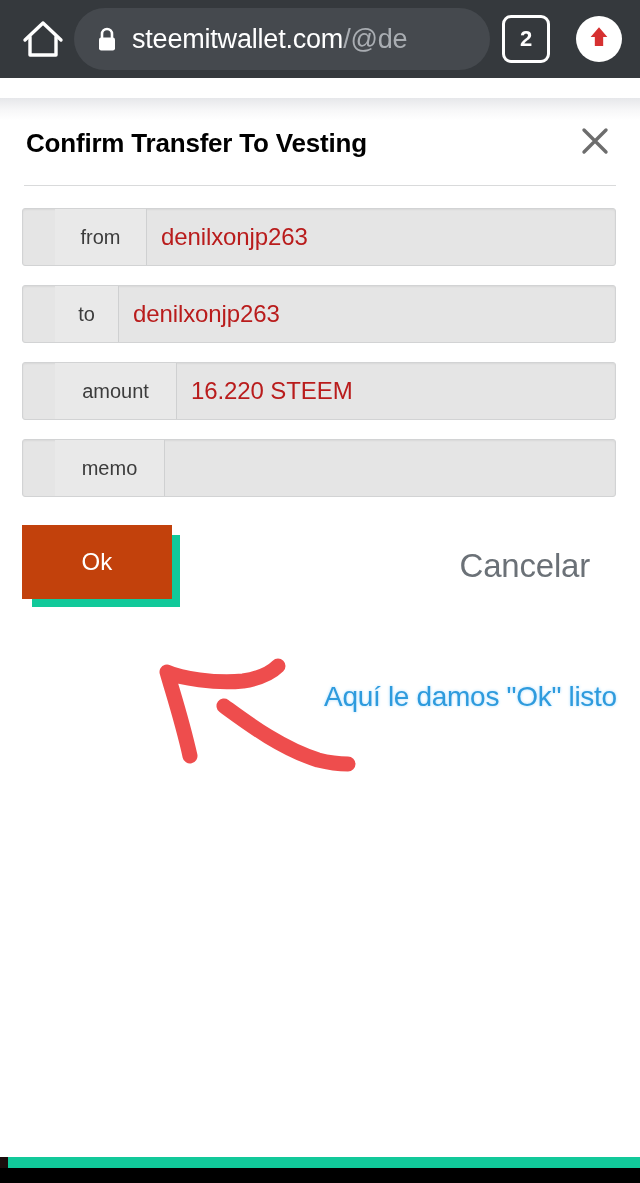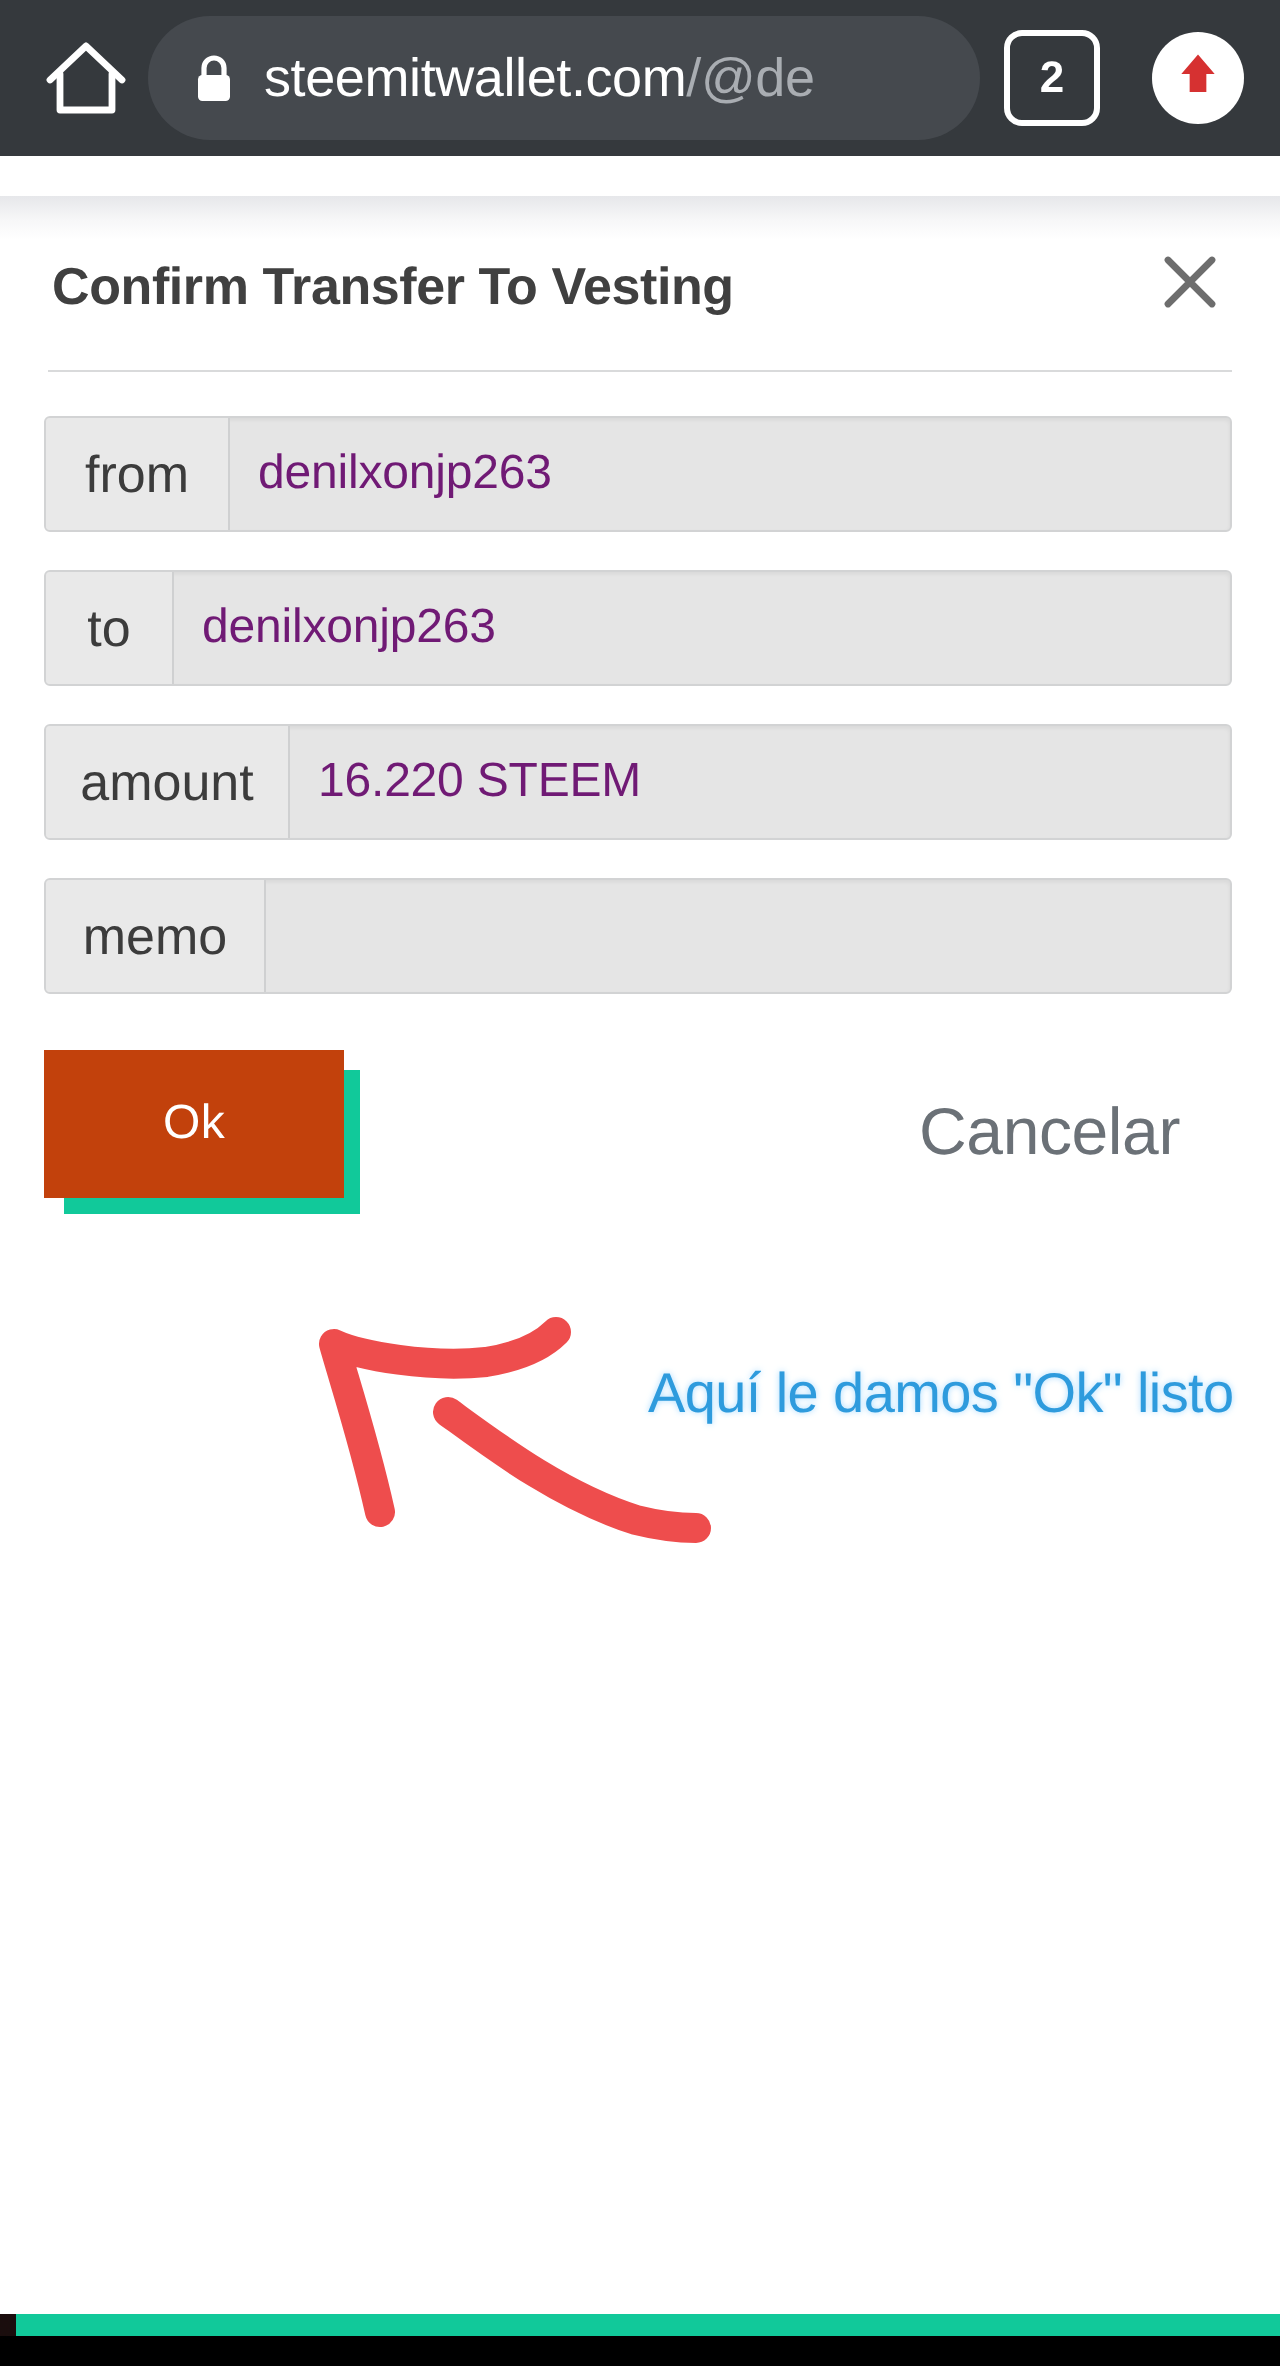--- a/index.html
+++ b/index.html
@@ -46,21 +46,21 @@
     background:linear-gradient(to bottom,#e6e7ea 0%,#f7f7f8 55%,#ffffff 100%);
   }
 
   
   .dialog{position:absolute;left:0;top:98px;width:640px;}
   .dialog-head{
     position:relative;
     padding:30px 24px 0 26px;
   }
   .dialog-title{
-    font-size:26px;font-weight:bold;color:#404040;letter-spacing:-0.2px;
+    font-size:26px;font-weight:bold;color:#000000;letter-spacing:-0.2px;
     line-height:1.2;
   }
   .close-icon{
     position:absolute;right:28px;top:26px;width:34px;height:34px;
   }
   .divider{
     margin:26px 24px 0 24px;height:1px;background:#d9dadb;
   }
 
   .fields{padding:22px 24px 0 22px;}
@@ -71,28 +71,29 @@
     border:1px solid #d2d3d4;
     border-radius:3px;
     box-sizing:border-box;
     box-shadow:inset 0 1px 2px rgba(0,0,0,0.06);
     overflow:hidden;
   }
   .field-label{
     display:flex;align-items:center;justify-content:center;
     background:#e9e9e9;
     border-right:1px solid #cfd0d1;
-    color:#3c3c3c;font-size:26px;
+    color:#3c3c3c;font-size:20px;
     padding:0 18px;box-sizing:border-box;
     white-space:nowrap;
+    margin-left:32px;
   }
   .field-value{
     display:flex;align-items:center;
     flex:1 1 auto;padding:0 14px;
-    color:#701a75;font-size:24px;
+    color:#b91c1c;font-size:24px;
     letter-spacing:-0.1px;white-space:nowrap;overflow:hidden;text-align:right;
   }
 
   
   .actions{
     position:relative;
     margin-top:24px;
     height:90px;
     padding:0 24px 0 22px;
     display:flex;align-items:center;justify-content:space-between;

